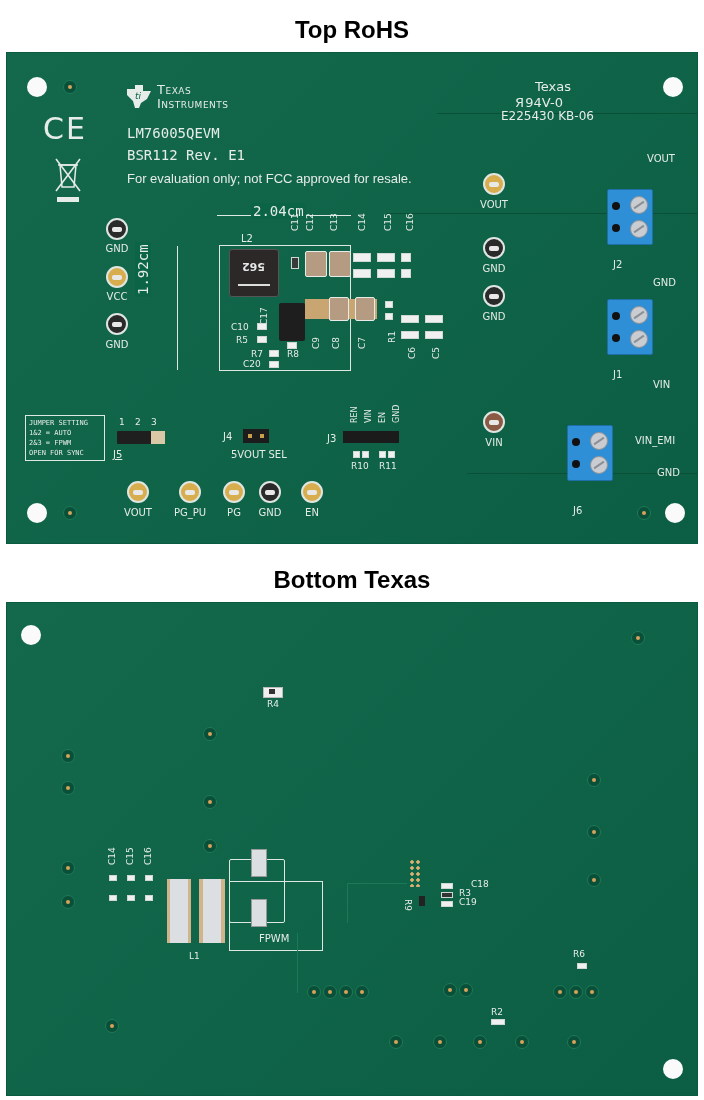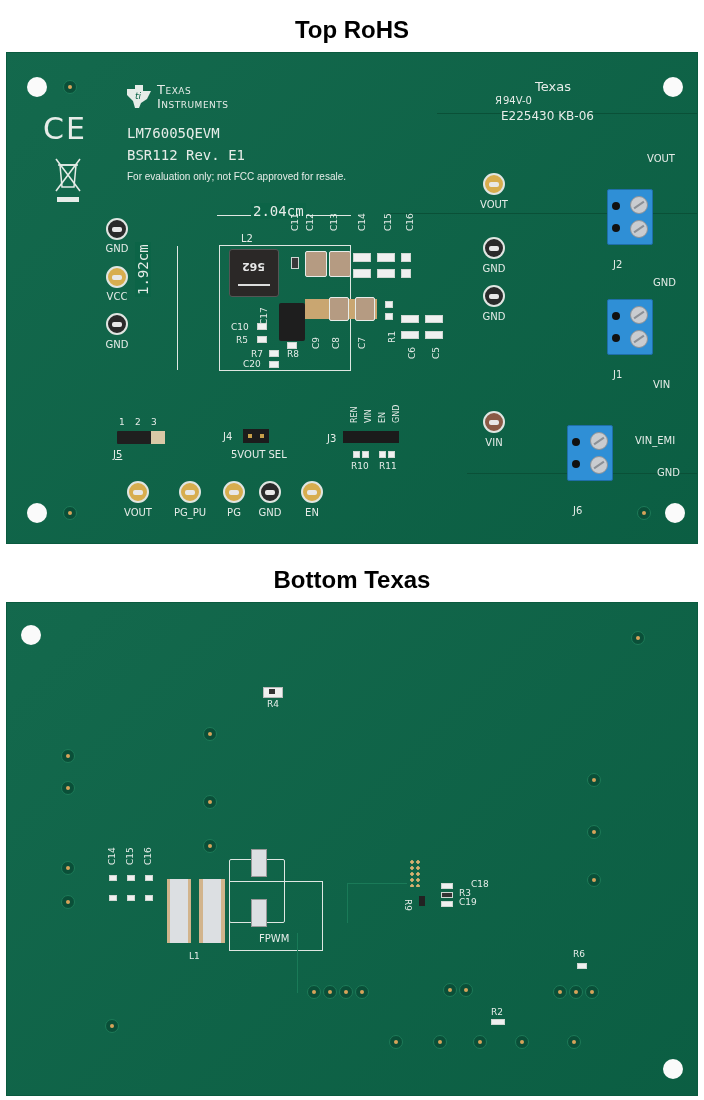--- a/index.html
+++ b/index.html
@@ -62,24 +62,24 @@
     <path d="M2 6 h8 v-4 h8 v6 h8 l-4 8 l-6 4 l-2 5 h-4 l-2-7 l-6-6 z" fill="#e6ece8"></path>
     <text x="10" y="16" font-size="9" fill="#0c6447" font-family="DejaVu Sans" font-style="italic">ti</text>
   </svg>
   <div class="silk" style="left:150px;top:30px;font-size:13px;font-variant:small-caps;letter-spacing:0.5px;line-height:14px;">
     <div>Texas</div>
     <div>Instruments</div>
   </div>
 
   <div class="silk-mono" style="left:120px;top:72px;font-size:14px;">LM76005QEVM</div>
   <div class="silk-mono" style="left:120px;top:94px;font-size:14px;">BSR112 Rev. E1</div>
-  <div class="silk" style="left:120px;top:118px;font-size:10px;font-family:'Liberation Sans',sans-serif;">For evaluation only; not FCC approved for resale.</div>
+  <div class="silk" style="left:120px;top:118px;font-size:13px;font-family:'Liberation Sans',sans-serif;">For evaluation only; not FCC approved for resale.</div>
 
   <div class="silk" style="left:528px;top:26px;font-size:13px;">Texas</div>
-  <div class="silk" style="left:488px;top:42px;font-size:10px;">Я 94V-0</div>
+  <div class="silk" style="left:508px;top:42px;font-size:13px;">Я 94V-0</div>
   <div class="silk" style="left:494px;top:56px;font-size:12px;">E225430 KB-06</div>
 
   <div class="tp black" style="left:99px;top:165px;"></div>
   <div class="tp-label" style="left:85px;top:190px;">GND</div>
   <div class="tp yellow" style="left:99px;top:213px;"></div>
   <div class="tp-label" style="left:85px;top:238px;">VCC</div>
   <div class="tp black" style="left:99px;top:260px;"></div>
   <div class="tp-label" style="left:85px;top:286px;">GND</div>
 
   <div class="outline" style="left:210px;top:162px;width:134px;height:1px;border-width:1px 0 0 0;"></div>
@@ -176,20 +176,26 @@
   <div class="terminal" style="left:560px;top:372px;width:46px;height:56px;">
     <div class="pin" style="top:12px;"></div>
     <div class="pin" style="top:34px;"></div>
     <div class="screw" style="top:6px;"></div>
     <div class="screw" style="top:30px;"></div>
   </div>
   <div class="silk" style="left:628px;top:382px;font-size:10px;">VIN_EMI</div>
   <div class="silk" style="left:650px;top:414px;font-size:10px;">GND</div>
   <div class="silk" style="left:566px;top:452px;font-size:10px;">J6</div>
 
+  <div class="outline" style="left:18px;top:362px;width:80px;height:46px;padding:2px 3px;">
+    <div class="silk-mono" style="position:static;font-size:7px;line-height:10px;">JUMPER SETTING</div>
+    <div class="silk-mono" style="position:static;font-size:7px;line-height:10px;">1&amp;2 = AUTO</div>
+    <div class="silk-mono" style="position:static;font-size:7px;line-height:10px;">2&amp;3 = FPWM</div>
+    <div class="silk-mono" style="position:static;font-size:7px;line-height:10px;">OPEN FOR SYNC</div>
+  </div>
 
   <div class="silk" style="left:112px;top:364px;font-size:9px;">1</div>
   <div class="silk" style="left:128px;top:364px;font-size:9px;">2</div>
   <div class="silk" style="left:144px;top:364px;font-size:9px;">3</div>
   <div class="abs" style="left:110px;top:378px;width:34px;height:13px;background:#1f1f1f;border-radius:1px;"></div>
   <div class="abs" style="left:144px;top:378px;width:14px;height:13px;background:#d9c9a6;"></div>
   <div class="silk" style="left:106px;top:396px;font-size:10px;text-decoration:underline;">J5</div>
 
   <div class="silk" style="left:216px;top:378px;font-size:10px;">J4</div>
   <div class="abs" style="left:236px;top:376px;width:26px;height:14px;background:#1c1c1c;">

